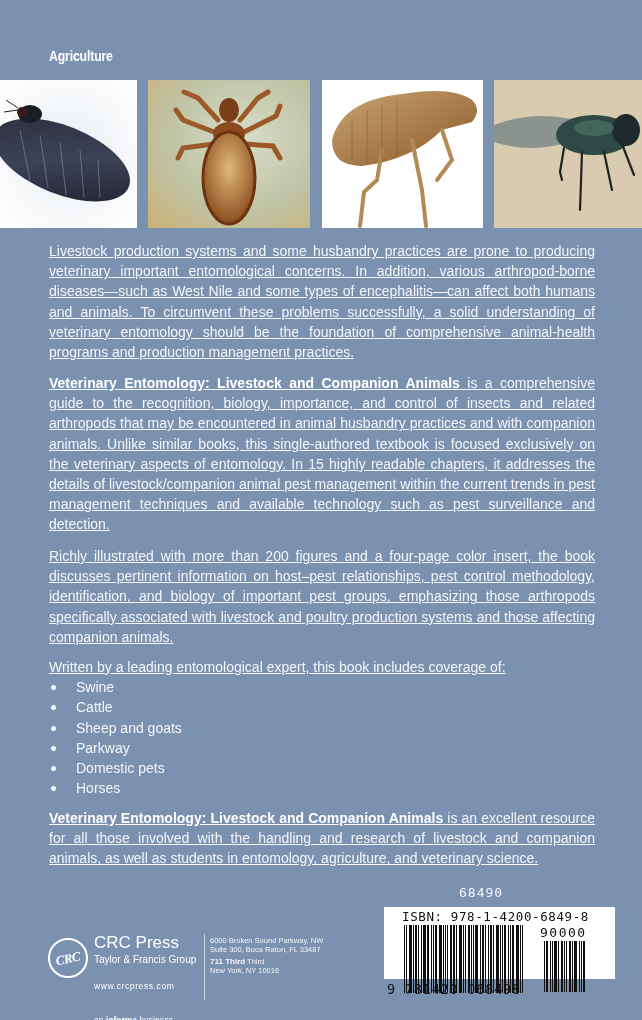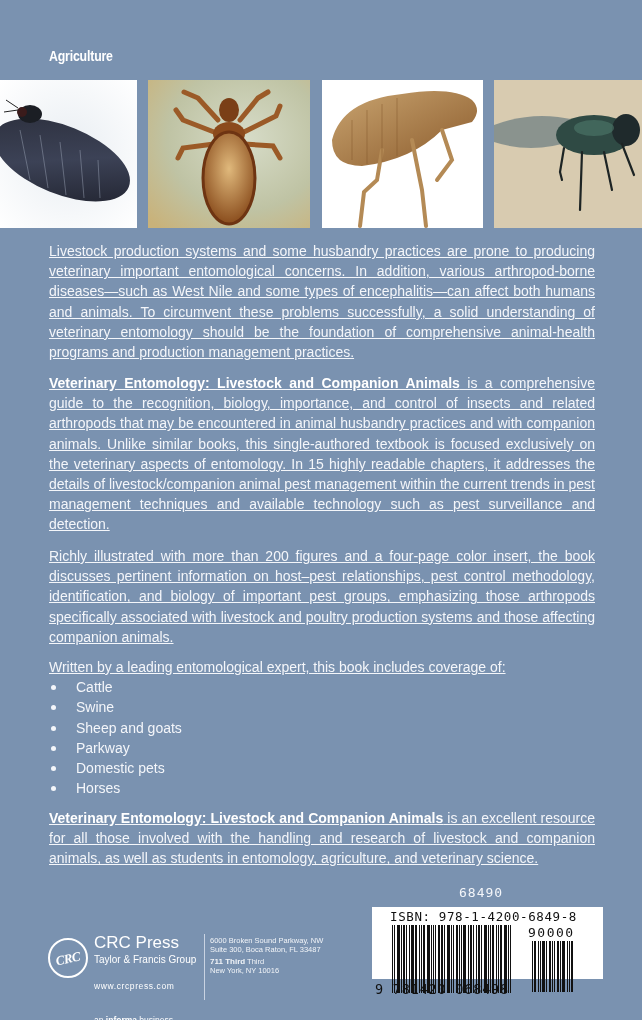--- a/index.html
+++ b/index.html
@@ -64,21 +64,21 @@
     #addr-1 { top: 2px; }
     #addr-2 { top: 23px; }
     #addr-3 { top: 44px; }
     .address .hl { font-weight: bold; font-size: 8px; }
 
     .price-code {
       position: absolute; left: 459px; top: 885px;
       font-family: "DejaVu Sans Mono", monospace; font-size: 13px; letter-spacing: 1px; color: #f4f6fa;
     }
     .barcode-box {
-      position: absolute; left: 372px; top: 907px; width: 231px; height: 72px; background: #ffffff;
+      position: absolute; left: 384px; top: 907px; width: 231px; height: 72px; background: #ffffff;
     }
     .isbn-text {
       position: absolute; left: 18px; top: 2px;
       font-family: "DejaVu Sans Mono", monospace; font-size: 12.5px; color: #111; letter-spacing: 0.6px;
       white-space: nowrap;
     }
     .addon-text {
       position: absolute; left: 156px; top: 18px;
       font-family: "DejaVu Sans Mono", monospace; font-size: 13px; color: #111; letter-spacing: 1.5px;
     }
@@ -198,22 +198,22 @@
   <p><b>Veterinary Entomology: Livestock and Companion Animals</b><span> is a comprehensive guide to the recognition, biology, importance, and control of insects and related arthropods that may be encountered in animal husbandry practices and with companion animals. Unlike similar books, this single-authored textbook is focused exclusively on the veterinary aspects of entomology. In 15 highly readable chapters, it addresses the details of livestock/companion animal pest management within the current trends in pest management techniques and available technology such as pest surveillance and detection.</span></p>
 </div>
 
 <div class="body-text" id="para-3">
   <p>Richly illustrated with more than 200 figures and a four-page color insert, the book discusses pertinent information on host–pest relationships, pest control methodology, identification, and biology of important pest groups, emphasizing those arthropods specifically associated with livestock and poultry production systems and those affecting companion animals.</p>
 </div>
 
 <div class="body-text" id="para-4">
   <p style="text-align:left">Written by a leading entomological expert, this book includes coverage of:</p>
   <ul class="bullets">
+    <li><span class="dot"></span><span>Swine</span></li>
     <li><span class="dot"></span><span>Cattle</span></li>
-    <li><span class="dot"></span><span>Swine</span></li>
     <li><span class="dot"></span><span>Sheep and goats</span></li>
     <li><span class="dot"></span><span>Parkway</span></li>
     <li><span class="dot"></span><span>Domestic pets</span></li>
     <li><span class="dot"></span><span>Horses</span></li>
   </ul>
 </div>
 
 <div class="body-text" id="para-5">
   <p><b>Veterinary Entomology: Livestock and Companion Animals</b><span> is an excellent resource for all those involved with the handling and research of livestock and companion animals, as well as students in entomology, agriculture, and veterinary science.</span></p>
 </div>

